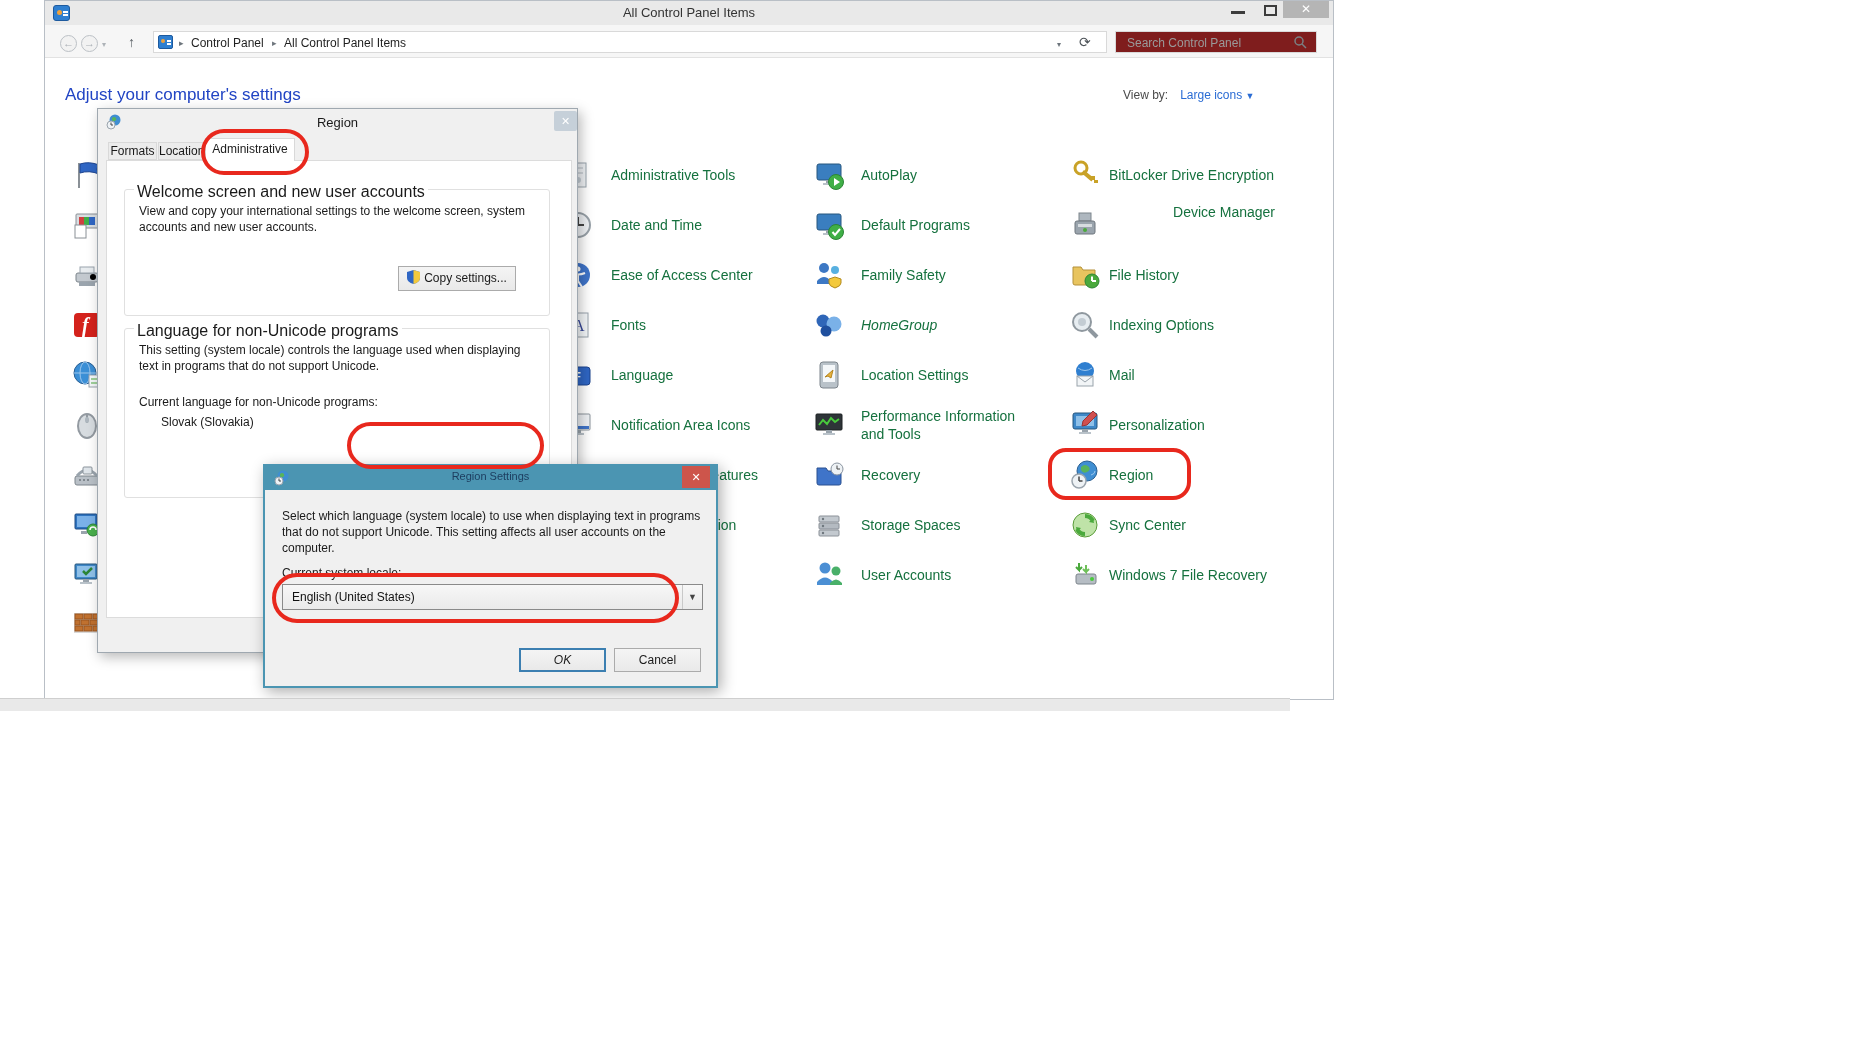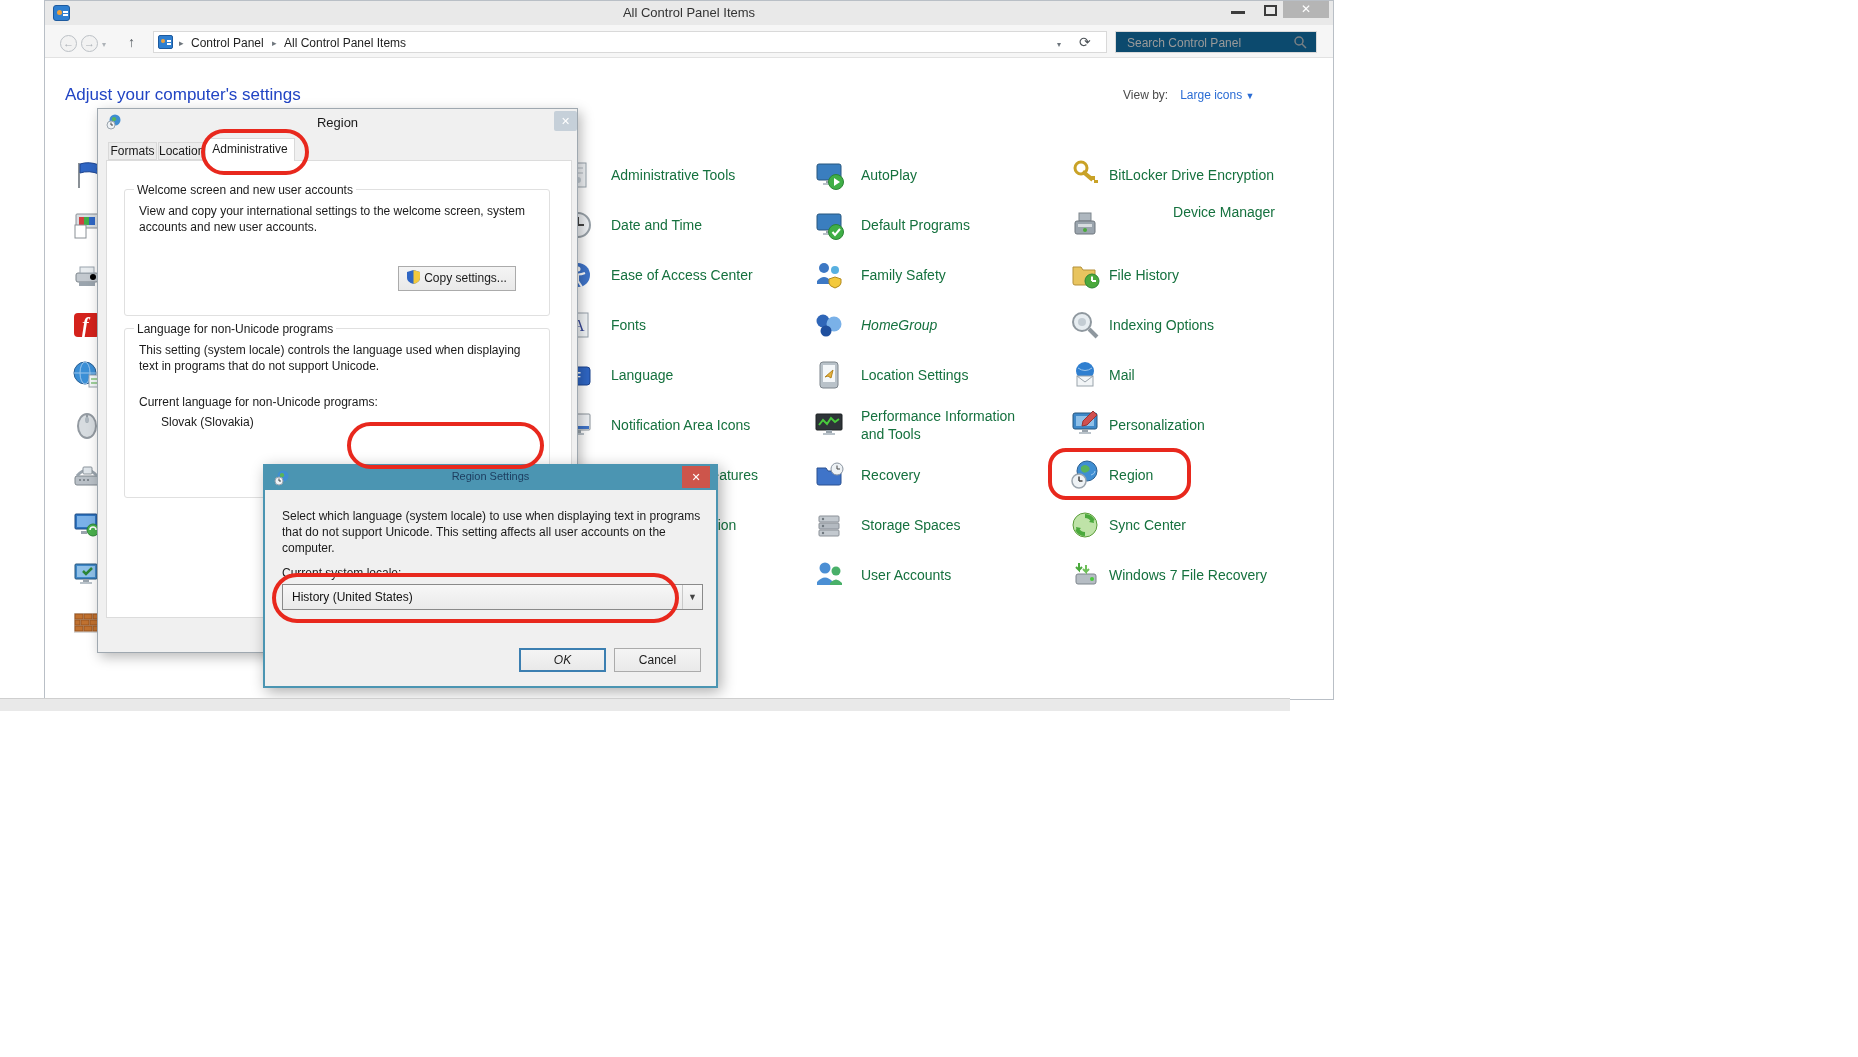--- a/index.html
+++ b/index.html
@@ -24,21 +24,21 @@
   #nav-dd { left:57px; top:15px; font-size:8px; color:#aeb3b8; }
   #nav-up { left:83px; top:9px; font-size:14px; color:#555b60; }
   #addrbar { left:108px; top:6px; width:954px; height:22px; background:#fff; border:1px solid #d9d9d9; font-size:12px; color:#222; }
   #addr-icon { left:4px; top:3px; width:15px; height:14px; background:#2f7fd0; border-radius:2px; border:1px solid #1d5a9e; }
   #addr-icon:before{ content:""; position:absolute; left:2px; top:3px; width:4px; height:4px; border-radius:50%; background:#f0a23c; }
   #addr-icon:after{ content:""; position:absolute; left:8px; top:4px; width:4px; height:2px; background:#fff; box-shadow:0 3px 0 #fff; }
   .crumb-sep { color:#6d757c; font-size:9px; top:6px; }
   .crumb { top:4px; color:#1f1f1f; }
   #addr-chevron { left:903px; top:8px; font-size:8px; color:#6d757c; }
   #addr-refresh { left:925px; top:2px; font-size:14px; color:#4d5358; }
-  #searchbox { left:1070px; top:6px; width:202px; height:22px; background:#0c4a6e; border:1px solid #d9d9d9; }
+  #searchbox { left:1070px; top:6px; width:202px; height:22px; background:#7f1d1d; border:1px solid #d9d9d9; }
   #search-ph { left:11px; top:4px; font-size:12px; color:#9a9a9a; }
   #search-icon { left:178px; top:4px; width:13px; height:13px; }
   #search-icon svg { display:block; }
 
   
   #header-title { left:20px; top:84px; font-size:17px; color:#2144c4; }
   #viewby { left:1078px; top:87px; font-size:12px; color:#4a4a4a; }
   #viewby-val { color:#2a6cd4; margin-left:12px; }
   #viewby-arrow { color:#2a6cd4; font-size:9px; }
 
@@ -51,21 +51,21 @@
   #region-dlg { left:52px; top:107px; width:481px; height:545px; background:#f0f0f0; border:1px solid #9fa8b0; box-shadow:3px 4px 12px rgba(0,0,0,.28); z-index:10; }
   #region-dlg .dtitle { left:0; top:0; right:0; height:26px; }
   #region-dlg .dtitle-text { left:0; right:0; top:6px; text-align:center; font-size:13px; color:#1a1a1a; }
   #region-close { left:456px; top:2px; width:23px; height:20px; background:#c6d0d9; border-radius:2px; color:#fff; font-size:11px; line-height:20px; text-align:center; }
   .tab { top:33px; height:18px; background:#ececec; border:1px solid #d9d9d9; font-size:12px; text-align:center; line-height:17px; color:#1a1a1a; }
   #tab-formats { left:10px; width:49px; }
   #tab-location { left:60px; width:47px; }
   #tab-admin { left:107px; top:29px; width:90px; height:23px; background:#fff; border:1px solid #d9d9d9; border-bottom:none; line-height:21px; z-index:2; }
   #region-page { left:8px; top:51px; width:466px; height:458px; background:#fff; border:1px solid #dcdcdc; }
   .groupbox { border:1px solid #e0e0e0; border-radius:3px; }
-  .grouplegend { position:absolute; top:-7px; left:9px; background:#fff; padding:0 3px; font-size:12px; color:#1a1a1a; }
+  .grouplegend { position:absolute; top:-7px; left:9px; background:#fff; padding:0 3px; font-size:16px; color:#1a1a1a; }
   #group1 { left:17px; top:28px; width:426px; height:127px; }
   #group2 { left:17px; top:167px; width:426px; height:170px; }
   .dlg-text { font-size:12px; color:#1a1a1a; line-height:16px; }
   .winbtn { background:linear-gradient(#f4f4f4,#e9e9e9); border:1px solid #ababab; font-size:12px; color:#1a1a1a; text-align:center; }
   #copy-btn { left:273px; top:76px; width:118px; height:25px; line-height:23px; }
   #change-btn { left:238px; top:157px; width:173px; height:26px; line-height:24px; }
   .shield { display:inline-block; vertical-align:-2px; margin-right:4px; }
   #region-footer { left:0px; top:509px; width:479px; height:34px; background:#f0f0f0; }
 
   #rs-dlg { left:218px; top:463px; width:455px; height:224px; background:#f0f0f0; border:2px solid #4b95b2; box-shadow:3px 4px 14px rgba(0,0,0,.32); z-index:20; }
@@ -523,21 +523,21 @@
           </svg>
       </span>
       <div class="abs" id="rs-title-text">Region Settings</div>
       <div class="abs" id="rs-close">✕</div>
     </div>
     <div class="abs dlg-text" style="left:17px;top:42px">Select which language (system locale) to use when displaying text in programs</div>
     <div class="abs dlg-text" style="left:17px;top:58px">that do not support Unicode. This setting affects all user accounts on the</div>
     <div class="abs dlg-text" style="left:17px;top:74px">computer.</div>
     <div class="abs dlg-text" style="left:17px;top:99px">Current system locale:</div>
     <div class="abs" id="rs-combo">
-      <span class="abs" id="rs-combo-text">History (United States)</span>
+      <span class="abs" id="rs-combo-text">English (United States)</span>
       <span class="abs" id="rs-combo-arrow">▼</span>
     </div>
     <div class="abs winbtn" id="rs-ok">OK</div>
     <div class="abs winbtn" id="rs-cancel">Cancel</div>
   </div>
 
   <div class="abs red-oval" id="oval-admin"></div>
   <div class="abs red-oval" id="oval-change"></div>
   <div class="abs red-oval" id="oval-combo"></div>
   <div class="abs red-oval" id="oval-region"></div>

